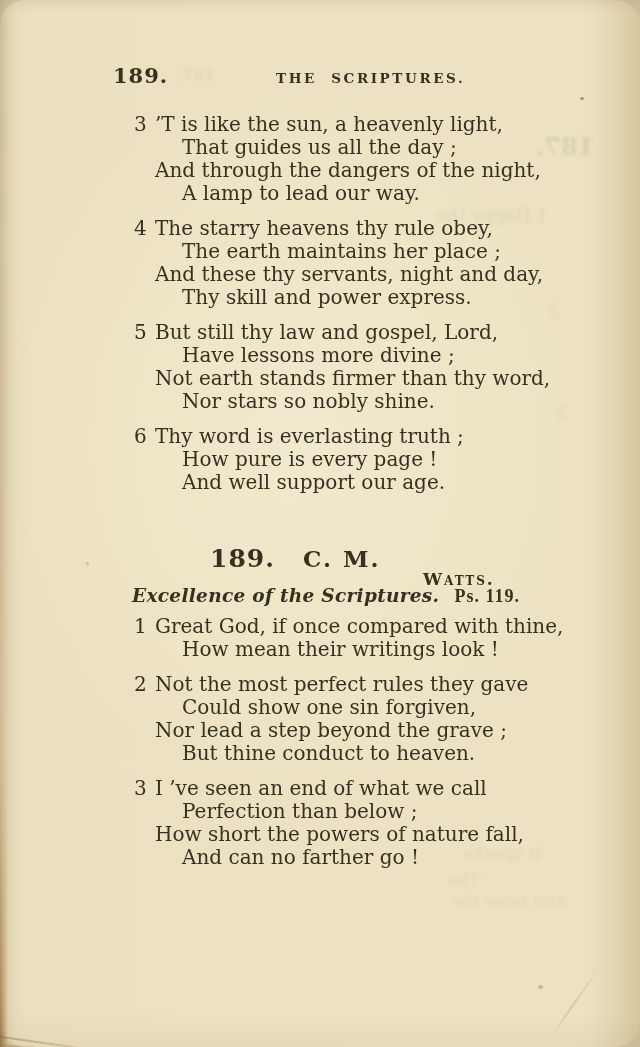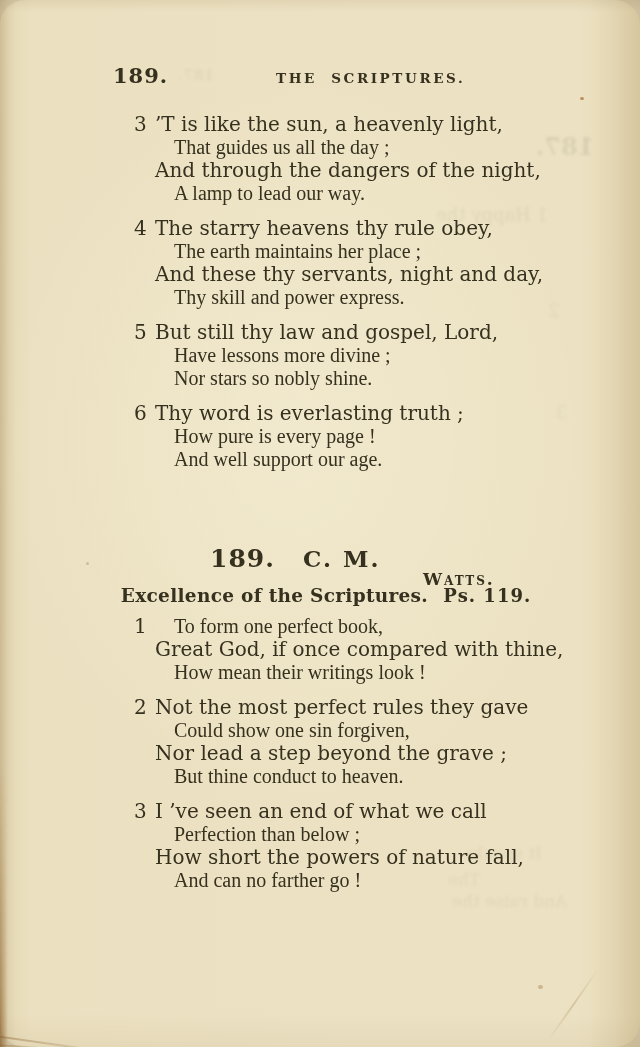--- a/index.html
+++ b/index.html
@@ -66,32 +66,32 @@
   .running-title {
     position:absolute; left:276px; top:70px;
     font-size:13.5px; font-weight:bold; letter-spacing:2.6px; word-spacing:7px;
   }
   .verse-group { position:absolute; left:0; width:640px; }
   .group-a { top:113px; }
   .group-b { top:615px; }
   .verse { position:relative; padding-left:155px; margin-bottom:12px; }
   .verse-num { position:absolute; left:134px; top:0; width:16px; font-size:20px; line-height:23px; }
   .vline { font-size:20px; line-height:23px; white-space:nowrap; }
-  .vline.indent { margin-left:19px;font-family:Liberation Serif, serif; }
+  .vline.indent { margin-left:27px; }
   .lead-sc { font-variant:small-caps; letter-spacing:0.5px; }
   .hymn-heading { position:absolute; left:0; top:544px; width:640px; height:32px; }
   .hymn-number { position:absolute; left:210px; top:0; font-size:25px; font-weight:bold; letter-spacing:1px; }
   .hymn-meter  { position:absolute; left:303px; top:1px; font-size:23px; font-weight:bold; letter-spacing:2px; }
   .hymn-author { position:absolute; left:423px; top:25px; font-size:17px; font-weight:bold; font-variant:small-caps; letter-spacing:2px; }
   .hymn-subtitle {
     position:absolute; left:0; top:585px; width:640px; text-align:center;
     padding-left:12px; box-sizing:border-box;
   }
-  .subtitle-text { font-weight:bold; font-size:18.5px; letter-spacing:0.3px; }
-  .subtitle-ref  { font-weight:bold; font-size:18px; margin-left:10px; letter-spacing:1px; }
+  .subtitle-text { font-style:italic; font-weight:bold; font-size:18.5px; letter-spacing:0.3px; }
+  .subtitle-ref  { font-weight:bold; font-size:18px; margin-left:10px; letter-spacing:1px;font-family:Liberation Serif, serif; }
 </style>
 </head>
 <body>
 
 <div class="page">
 
   <div class="vignette"></div>
   <div class="edge-left-line"></div>
   <div class="crease-bl"></div>
   <div class="crease-bl2"></div>
@@ -125,20 +125,21 @@
         <span class="verse-num">4</span>
         <div class="vline">The starry heavens thy rule obey,</div>
         <div class="vline indent">The earth maintains her place ;</div>
         <div class="vline">And these thy servants, night and day,</div>
         <div class="vline indent">Thy skill and power express.</div>
       </div>
       <div class="verse">
         <span class="verse-num">5</span>
         <div class="vline">But still thy law and gospel, Lord,</div>
         <div class="vline indent">Have lessons more divine ;</div>
+        <div class="vline">Not earth stands firmer than thy word,</div>
         <div class="vline indent">Nor stars so nobly shine.</div>
       </div>
       <div class="verse">
         <span class="verse-num">6</span>
         <div class="vline">Thy word is everlasting truth ;</div>
         <div class="vline indent">How pure is every page !</div>
         <div class="vline indent">And well support our age.</div>
       </div>
     </div>
 
@@ -148,21 +149,20 @@
     <span class="hymn-author">Watts.</span>
   </div>
   <div class="hymn-subtitle">
     <span class="subtitle-text">Excellence of the Scriptures.</span>
     <span class="subtitle-ref">Ps. 119.</span>
   </div>
 
   <div class="verse-group group-b">
       <div class="verse">
         <span class="verse-num">1</span>
-        <div class="vline indent">To form one perfect book,</div>
         <div class="vline">Great God, if once compared with thine,</div>
         <div class="vline indent">How mean their writings look !</div>
       </div>
       <div class="verse">
         <span class="verse-num">2</span>
         <div class="vline">Not the most perfect rules they gave</div>
         <div class="vline indent">Could show one sin forgiven,</div>
         <div class="vline">Nor lead a step beyond the grave ;</div>
         <div class="vline indent">But thine conduct to heaven.</div>
       </div>

